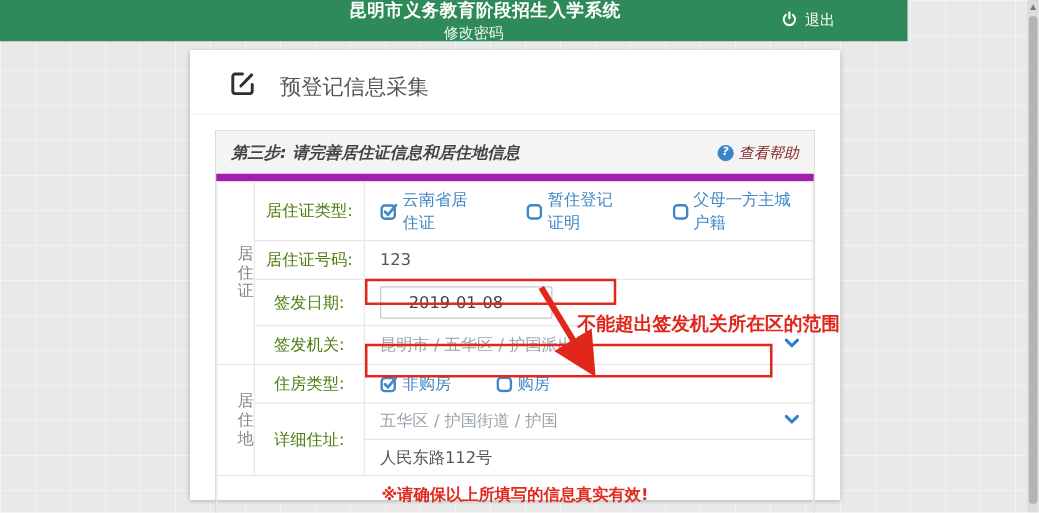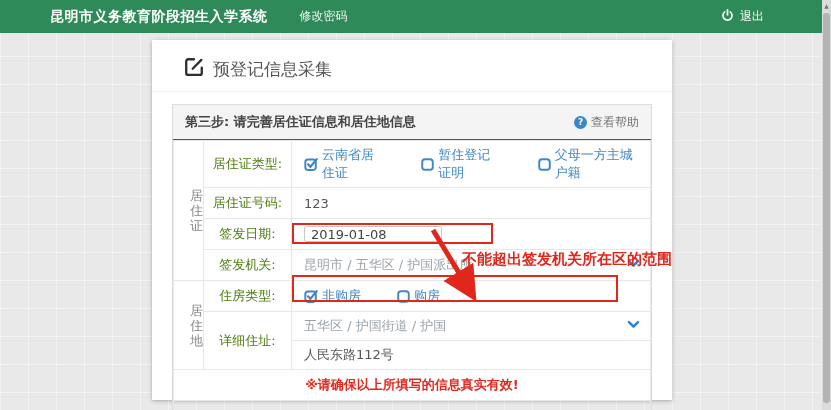--- a/index.html
+++ b/index.html
@@ -9,78 +9,78 @@
     background-color:#e9e9e9;
     background-image:
       linear-gradient(rgba(255,255,255,.45) 1px, transparent 1px),
       linear-gradient(90deg, rgba(255,255,255,.45) 1px, transparent 1px);
     background-size:28px 28px;
     position:relative;
   }
 
   
   .topbar {
-    position:absolute; left:0; top:0; width:822px; height:33px;
+    position:absolute; left:0; top:0; width:726px; height:33px;
     background:#2f8a5a; color:#fff;
-    display:flex; align-items:center;
+    display:flex; align-items:center;flex-direction:column;
   }
   .topbar-title { margin-left:50px; font-size:14px; font-weight:bold; letter-spacing:.5px; }
   .topbar-link { margin-left:32px; font-size:12px; color:#eaf5ee; cursor:pointer; }
   .topbar-right { position:absolute; right:58px; top:0; height:33px; display:flex; align-items:center; cursor:pointer; }
   .topbar-right svg { margin-right:6px; }
   .logout-label { font-size:12px; color:#fff; }
 
   
   .scrollbar { position:absolute; right:0; top:0; width:9px; height:410px; background:#dcdcdc; }
   .scroll-arrow { position:absolute; top:2px; left:1px; width:7px; height:8px; font-size:6px; color:#777; line-height:8px; text-align:center; }
   .scroll-thumb { position:absolute; top:13px; left:1px; width:7px; height:390px; background:#b4b4b4; border-radius:3px; }
 
   
   .card {
     position:absolute; left:152px; top:40px; width:520px; height:360px;
     background:#fff; box-shadow:0 1px 4px rgba(0,0,0,.28);
   }
   .card-title {
-    display:flex; align-items:center; gap:9px;
+    display:flex; align-items:center; gap:20px;
     padding:17px 12px 10px 32px;
     border-bottom:1px solid #f1f1f1;
   }
   .card-title-text { font-size:17px; color:#555; }
 
   
   .section { margin:12px 20px 0 20px; border:1px solid #ddd; }
   .section-header {
-    background:#f4f4f4; border-bottom:1px solid #a21caf;
-    padding:8px 12px; display:flex; align-items:center; justify-content:space-between;
+    background:#f4f4f4; border-bottom:6px solid #a21caf;
+    padding:8px 12px; display:flex; align-items:center; justify-content:space-between;font-style:italic;
   }
   .section-header-title { font-size:13px; font-weight:bold; color:#444; }
   .help-link { display:flex; align-items:center; gap:4px; cursor:pointer; }
   .help-badge {
     width:13px; height:13px; border-radius:50%; background:#3a87c8; color:#fff;
     font-size:9px; font-weight:bold; text-align:center; line-height:13px; display:inline-block;
   }
-  .help-label { font-size:12px; color:#737373; }
+  .help-label { font-size:12px; color:#7f1d1d; }
 
   
   table.form-table { width:100%; border-collapse:collapse; }
   table.form-table td { border:1px solid #e7e7e7; font-size:13px; }
   table.form-table tr:last-child td, table.form-table td { border-bottom-color:#e7e7e7; }
   td.group { width:30px; text-align:right; color:#888; font-size:12px; border-left:none; }
   td.group span { display:inline-block; width:13px; line-height:15px; word-break:break-all; white-space:normal; }
   td.lbl { width:88px; text-align:center; color:#4d7c0f; font-size:12px; padding:6px 2px; }
   td.val { padding:5px 10px 5px 12px; color:#555; }
   td.noborder-r { border-right:none; }
 
   .options { display:flex; align-items:center; gap:36px; }
   .option { display:flex; align-items:center; gap:4px; color:#3f87c5; cursor:pointer; }
   .option svg { flex:0 0 auto; }
 
   .date-input {
-    width:138px; height:16px; border:1px solid #c7c7c7; border-radius:2px;
-    font-size:13px; color:#444; padding:0 6px;
+    width:138px; height:26px; border:1px solid #c7c7c7; border-radius:2px;
+    font-size:13px; color:#444; padding:0 22px;
     font-family:"DejaVu Sans","Liberation Sans",sans-serif;
   }
 
   .dropdown-cell { display:flex; align-items:center; justify-content:space-between; cursor:pointer; }
   .dropdown-text { color:#9aa3ab; }
 
   .warning-cell { text-align:center; color:#e02a1f; font-size:12px; font-weight:bold; padding:6px 12px; }
 
   .nav-cell { padding:7px 0; }
 

